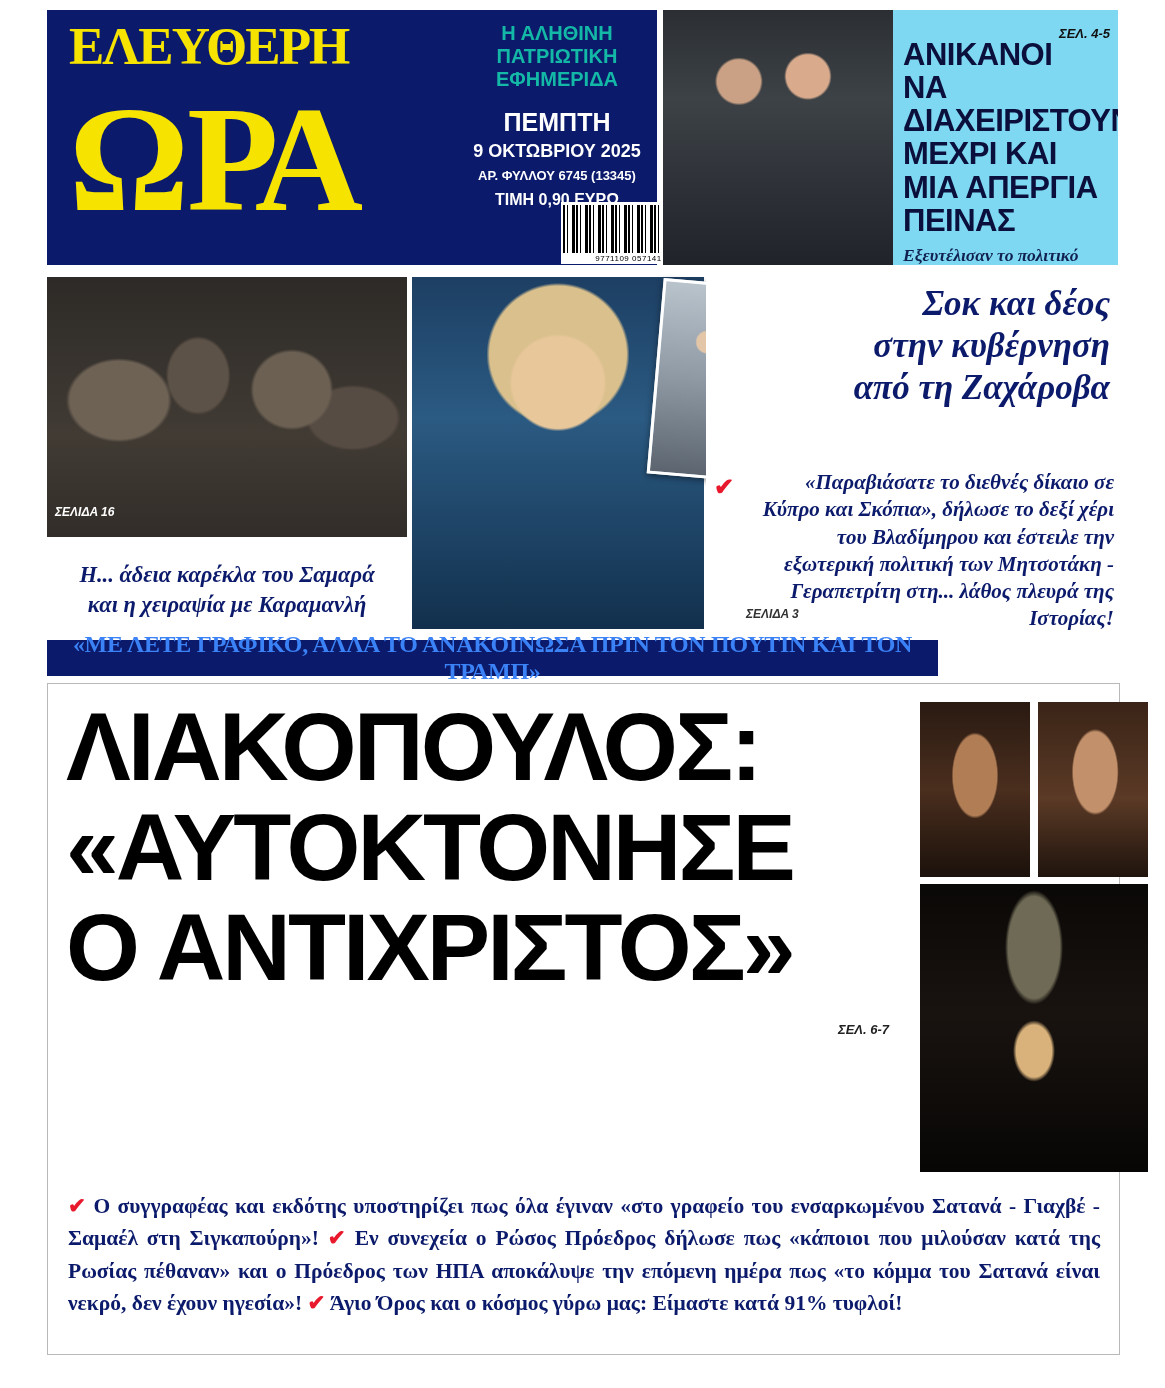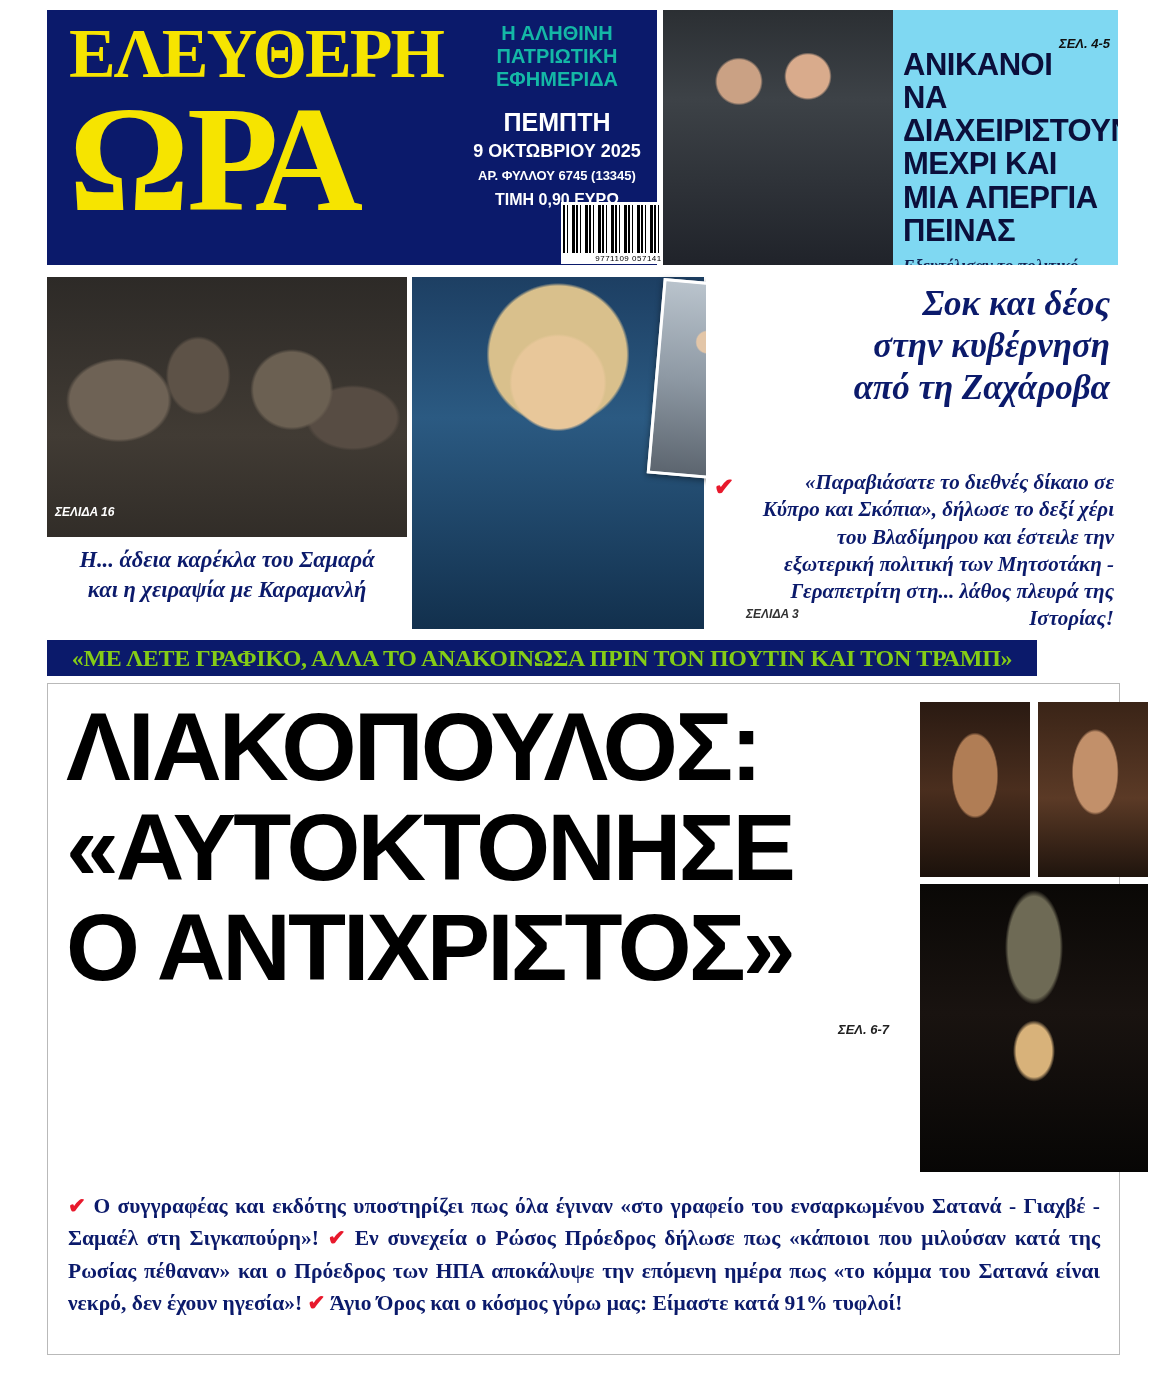--- a/index.html
+++ b/index.html
@@ -2,61 +2,61 @@
 <html><head>
 <meta charset="utf-8">
 <style>
   html,body{margin:0;padding:0;background:#ffffff;}
   body{width:1165px;height:1388px;font-family:"Liberation Sans",sans-serif;position:relative;overflow:hidden;}
   .page{position:relative;width:1165px;height:1388px;background:#fff;}
 
   
   .masthead{position:absolute;left:47px;top:10px;width:610px;height:255px;background:#0b1a6b;}
   .mast-title{color:#f6e400;font-family:"Liberation Serif",serif;font-weight:bold;letter-spacing:-2px;line-height:0.92;}
-  .mast-l1{position:absolute;left:22px;top:12px;font-size:70px;}
+  .mast-l1{position:absolute;left:22px;top:12px;font-size:53px;}
   .mast-l2{position:absolute;left:22px;top:80px;font-size:150px;}
   .mast-right{position:absolute;right:10px;top:12px;width:180px;text-align:center;color:#fff;}
   .mr-1{font-size:20px;font-weight:bold;line-height:1.16;color:#14b8a6;}
   .mr-2{font-size:25px;font-weight:bold;margin-top:16px;}
   .mr-3{font-size:18px;font-weight:bold;margin-top:4px;}
   .mr-4{font-size:13px;font-weight:bold;margin-top:6px;}
   .mr-5{font-size:16px;font-weight:bold;margin-top:8px;}
   .barcode{position:absolute;left:514px;top:192px;width:135px;height:62px;background:#fff;padding:3px 2px 0 2px;box-sizing:border-box;}
   .bars{height:48px;width:100%;background:
     repeating-linear-gradient(90deg,#000 0 2px,#fff 2px 4px,#000 4px 5px,#fff 5px 9px,#000 9px 12px,#fff 12px 13px);}
   .bc-num{font-size:8px;text-align:center;letter-spacing:0.5px;color:#000;margin-top:1px;font-family:"Liberation Sans",sans-serif;}
 
   
   .topright{position:absolute;left:663px;top:10px;width:455px;height:255px;background:#7fd8f2;overflow:hidden;}
   .tr-photo{position:absolute;left:0;top:0;width:230px;height:255px;overflow:hidden;background:#2a3138;}
-  .tr-text{position:absolute;left:232px;top:0;width:223px;height:255px;padding:6px 14px 0 8px;box-sizing:border-box;margin-top:10px;}
+  .tr-text{position:absolute;left:232px;top:0;width:223px;height:255px;padding:6px 14px 0 8px;box-sizing:border-box;}
   .tr-sel{position:absolute;right:8px;top:16px;font-size:13px;font-style:italic;font-weight:bold;color:#111;}
   .tr-head{font-family:"Liberation Sans",sans-serif;font-weight:bold;font-size:31px;line-height:1.07;color:#0b0f3b;letter-spacing:-0.5px;margin-top:22px;}
   .tr-sub{font-family:"Liberation Serif",serif;font-style:italic;font-weight:bold;font-size:17.5px;line-height:1.16;color:#10204f;margin-top:8px;}
 
   
   .leftphoto{position:absolute;left:47px;top:277px;width:360px;height:352px;background:#404040;overflow:hidden;}
   .lp-sel{position:absolute;left:8px;top:228px;font-size:12px;font-style:italic;font-weight:bold;color:#fff;z-index:3;}
-  .lp-cap{position:absolute;left:0;bottom:0;width:100%;height:92px;background:#fff;box-sizing:border-box;padding:8px 10px;}
+  .lp-cap{position:absolute;left:0;bottom:0;width:100%;height:92px;background:#fff;box-sizing:border-box;padding:23px 10px;}
   .lp-cap div{font-family:"Liberation Serif",serif;font-style:italic;font-weight:bold;font-size:22.5px;color:#0b1a6b;line-height:1.35;text-align:center;}
 
   .midphoto{position:absolute;left:412px;top:277px;width:292px;height:352px;background:#0d2a4a;overflow:hidden;}
   .inset{position:absolute;left:655px;top:283px;width:115px;height:190px;background:#cfd6dd;border:3px solid #fff;transform:rotate(5deg);overflow:hidden;box-shadow:0 2px 6px rgba(0,0,0,.45);}
 
   .zach{position:absolute;left:706px;top:277px;width:412px;height:352px;background:#fff;}
   .z-head{position:absolute;left:0;top:6px;width:412px;text-align:right;padding-right:8px;box-sizing:border-box;
     font-family:"Liberation Serif",serif;font-weight:bold;font-style:italic;font-size:35px;line-height:1.2;color:#0b1a6b;}
   .z-body{position:absolute;left:8px;top:192px;width:400px;}
   .z-check{position:absolute;left:0;top:4px;color:#e8192c;font-size:24px;font-weight:bold;}
   .z-text{margin-left:30px;text-align:right;font-family:"Liberation Serif",serif;font-style:italic;font-weight:bold;font-size:21px;line-height:1.3;color:#0b1a6b;}
   .z-sel{position:absolute;left:40px;bottom:8px;font-size:12px;font-style:italic;font-weight:bold;color:#333;}
 
   
-  .quote{position:absolute;left:47px;top:640px;width:990px;height:36px;background:#0b1a6b;color:#84cc16;
-    font-family:"Liberation Serif",serif;font-weight:bold;font-size:24px;display:flex;align-items:center;justify-content:center;letter-spacing:-0.3px;}
+  .quote{position:absolute;left:47px;top:640px;width:891px;height:36px;background:#0b1a6b;color:#3b82f6;
+    font-family:"Liberation Serif",serif;font-weight:bold;font-size:24px;display:flex;align-items:center;justify-content:center;letter-spacing:-0.3px;text-align:center;}
 
   
   .main{position:absolute;left:47px;top:683px;width:1071px;height:670px;border:1px solid #b9b9b9;background:#fff;}
   .main-title{position:absolute;left:18px;top:12px;width:830px;font-family:"Liberation Sans",sans-serif;font-weight:bold;color:#000;
      font-size:97px;line-height:1.05;letter-spacing:-3px;}
   .ml2{font-size:95px;}
   .sel67{position:absolute;left:790px;top:338px;font-size:13px;font-style:italic;font-weight:bold;color:#222;}
 
   .ph-a{position:absolute;left:872px;top:18px;width:110px;height:175px;background:#3a2218;overflow:hidden;}
   .ph-b{position:absolute;left:990px;top:18px;width:110px;height:175px;background:#4a2e20;overflow:hidden;}

